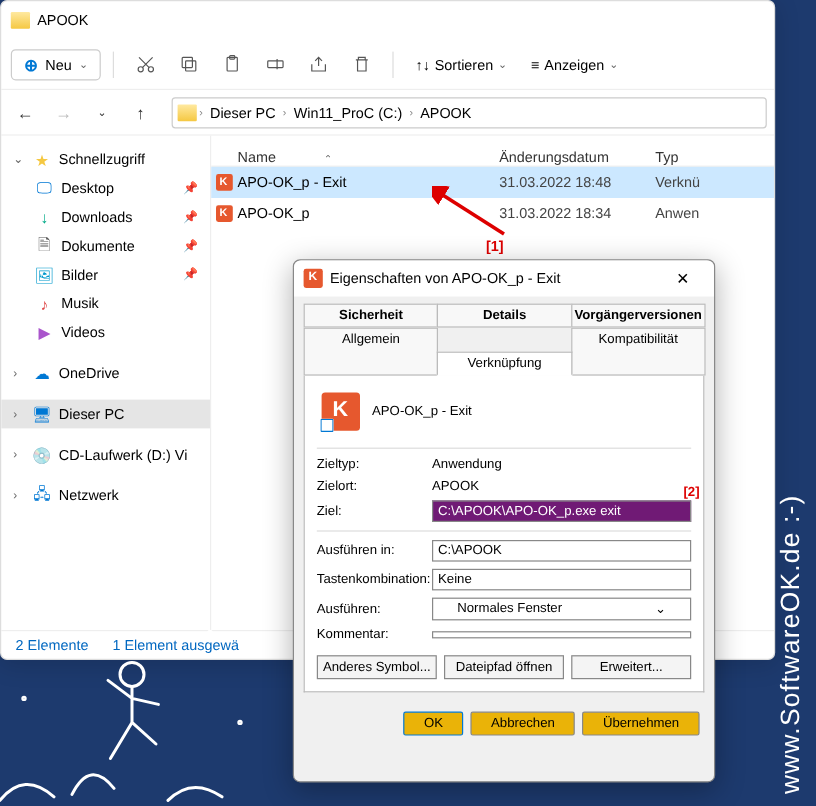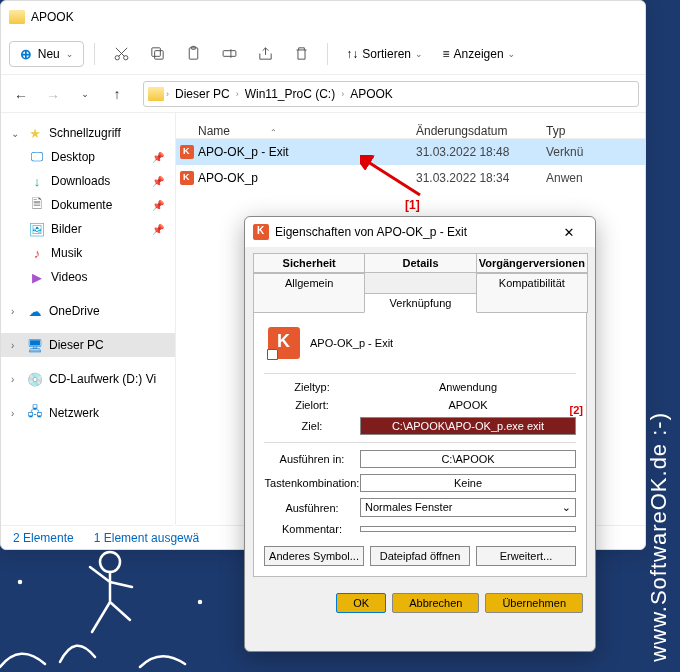--- a/index.html
+++ b/index.html
@@ -71,26 +71,26 @@
 .tab { flex: 1; text-align: center; padding: 3px 0; border: 1px solid #bbb; background: #f8f8f8; cursor: pointer; margin-right: -1px; }
 .tab.active { background: #fff; border-bottom: 1px solid #fff; position: relative; z-index: 2; margin-top: 20px; }
 .tabrow2 { display: flex; padding: 0 8px; font-size: 11px; }
 
 .tab-body { margin: 0 8px 8px 8px; background: #fff; border: 1px solid #bbb; border-top: none; padding: 10px; font-size: 11px; }
 .prop-head { display: flex; align-items: center; gap: 10px; padding: 4px 0 10px 4px; }
 .prop-head .big-ic { width: 32px; height: 32px; background: #e6582e; border-radius: 3px; position: relative; }
 .prop-head .big-ic::after { content: "K"; position: absolute; color: #fff; font-size: 18px; font-weight: bold; top: 4px; left: 9px; }
 .prop-head .big-ic::before { content: ""; position: absolute; bottom: -1px; left: -1px; width: 11px; height: 11px; background: #fff; border-radius: 1px; box-shadow: inset 0 0 0 1px #0078d4; }
 .hr { border: none; border-top: 1px solid #ddd; margin: 4px 0; }
-.prow { display: flex; align-items: center; padding: 3px 0; text-align: center; }
+.prow { display: flex; align-items: center; padding: 3px 0; }
 .plabel { width: 96px; }
 .pval { flex: 1; }
 .pinput { flex: 1; border: 1px solid #888; padding: 2px 4px; font-size: 11px; background: #fff; }
-.pinput.hl { background: #7f1d1d; color: #fff; }
-.psel { flex: 1; border: 1px solid #888; padding: 2px 4px; font-size: 11px; background: #fff; display: flex; justify-content: space-between; }
+.pinput.hl { background: #701a75; color: #fff; }
+.psel { flex: 1; border: 1px solid #888; padding: 2px 20px; font-size: 11px; background: #fff; display: flex; justify-content: space-between; }
 .btnrow { display: flex; gap: 6px; margin-top: 8px; }
 .pbtn { flex: 1; border: 1px solid #888; background: #f4f4f4; padding: 3px 0; font-size: 11px; text-align: center; cursor: pointer; }
 
 .dlg-btns { display: flex; justify-content: flex-end; gap: 6px; padding: 8px 12px; }
 .dbtn { border: 1px solid #888; background: #eab308; padding: 3px 16px; font-size: 11px; cursor: pointer; border-radius: 2px; }
 .dbtn.primary { border: 1px solid #0078d4; }
 
 .ann2 { position: absolute; top: 187px; right: 12px; color: #d00; font-size: 11px; font-weight: bold; pointer-events: none; }
 
 

